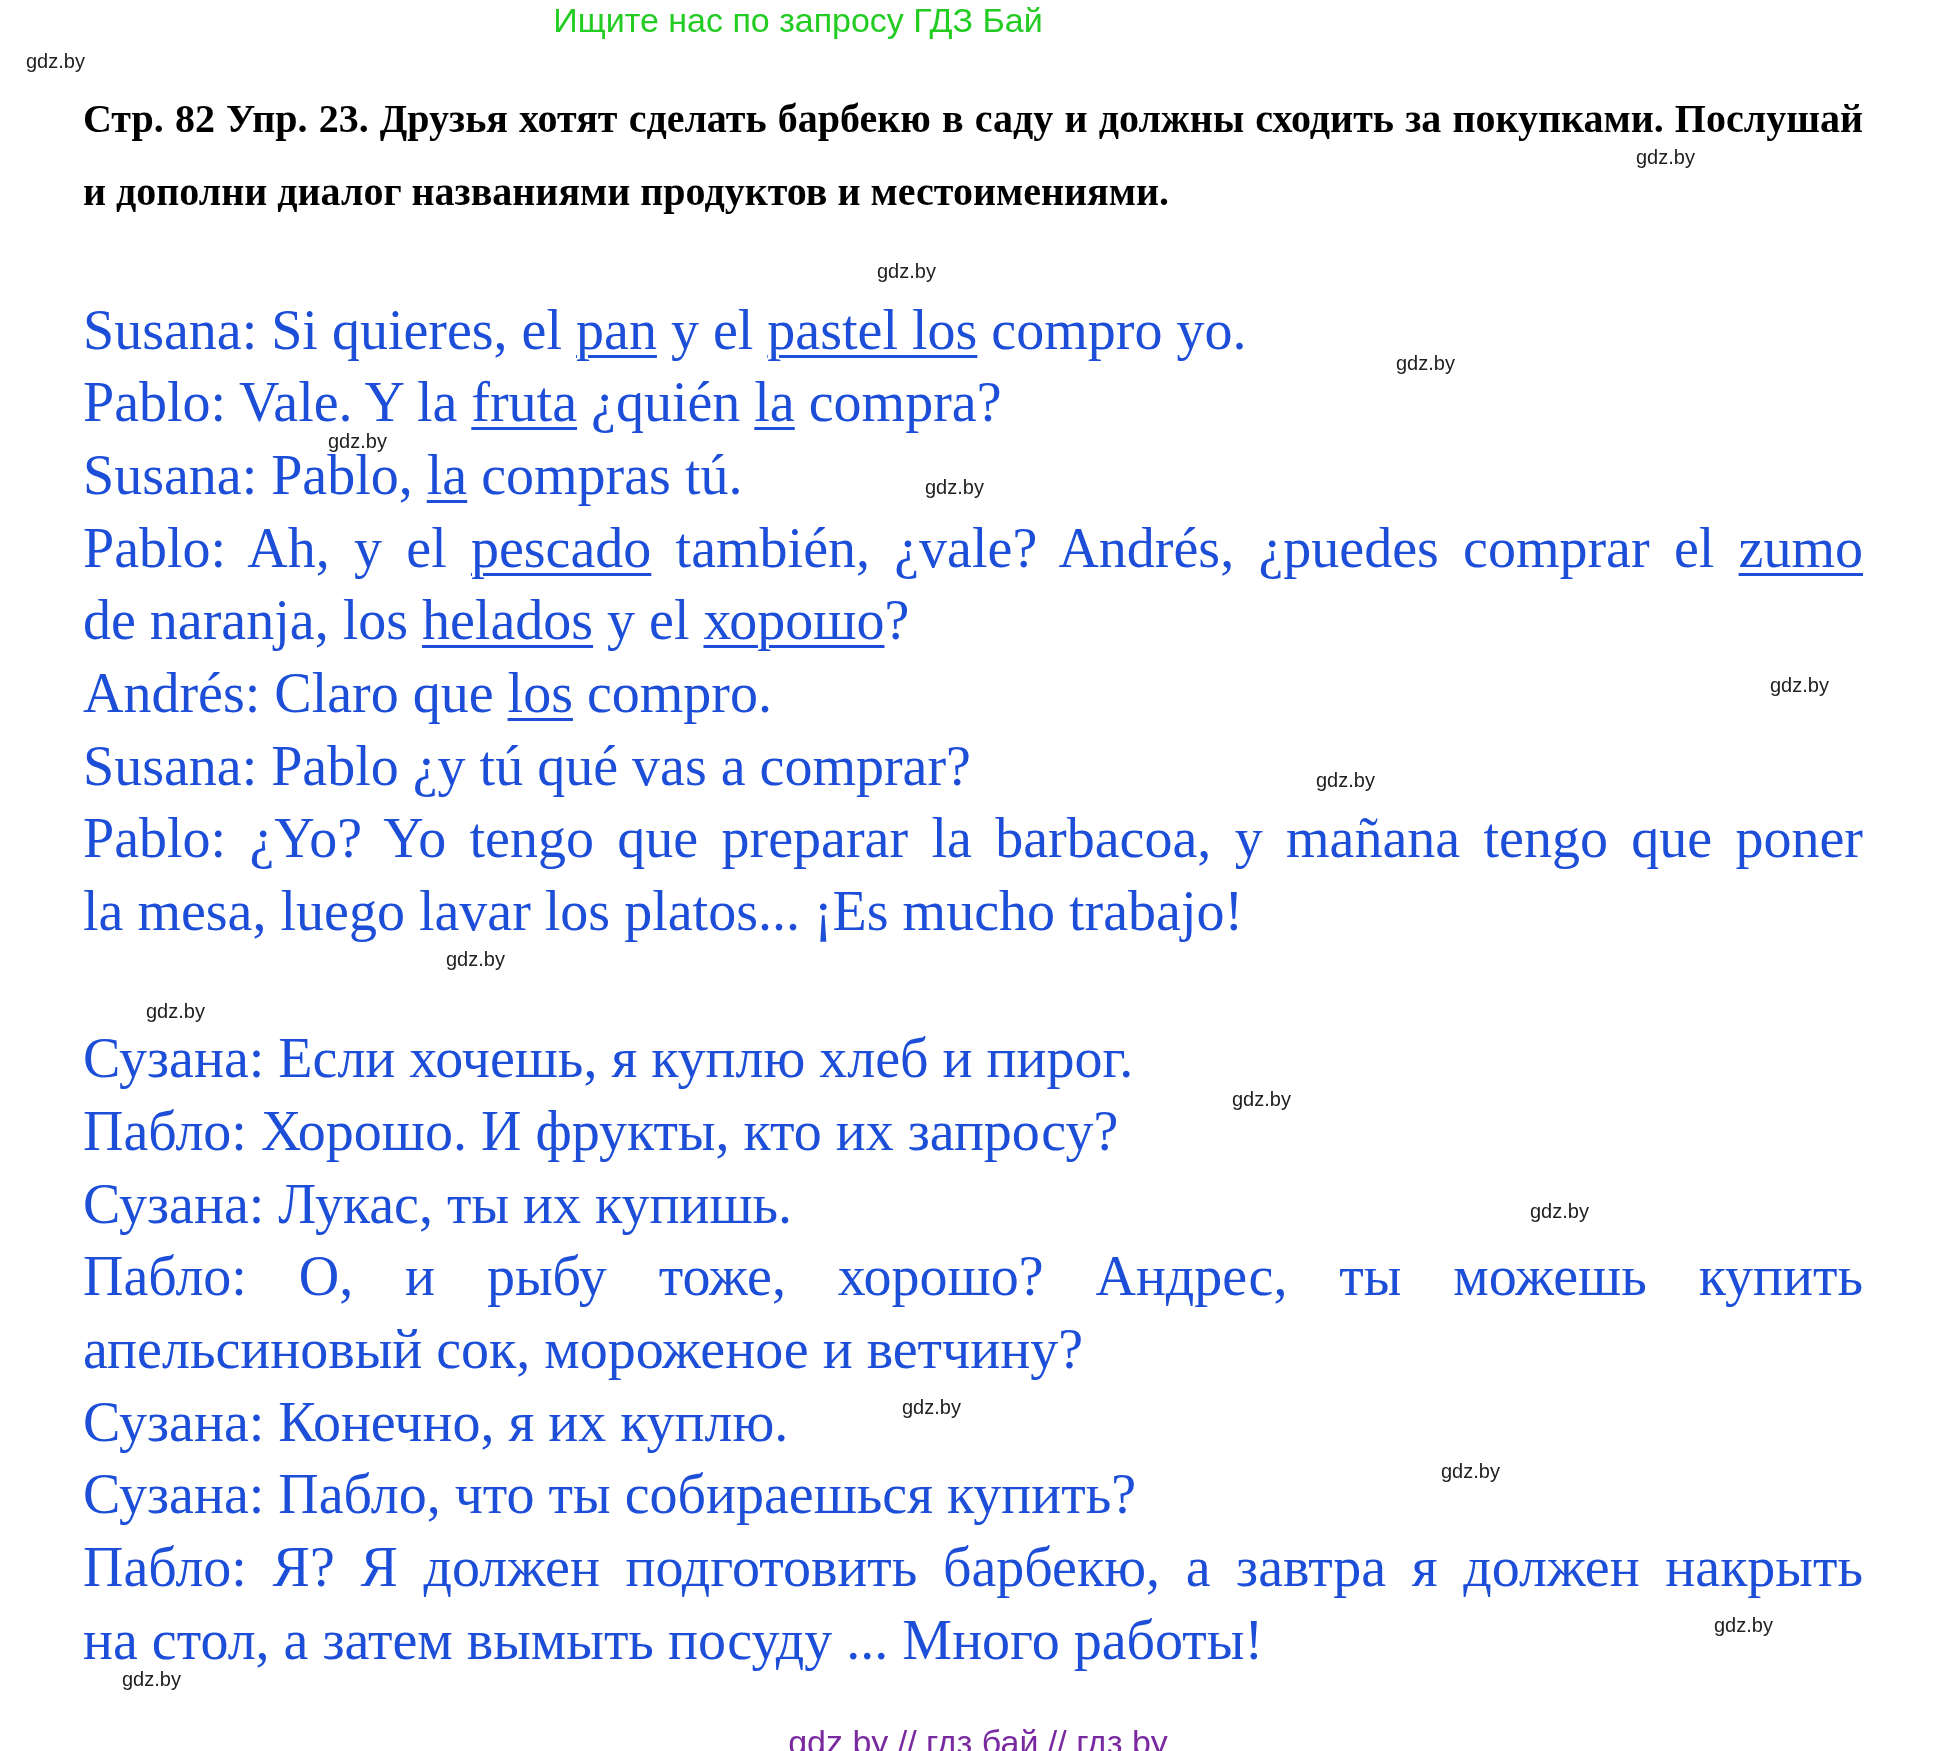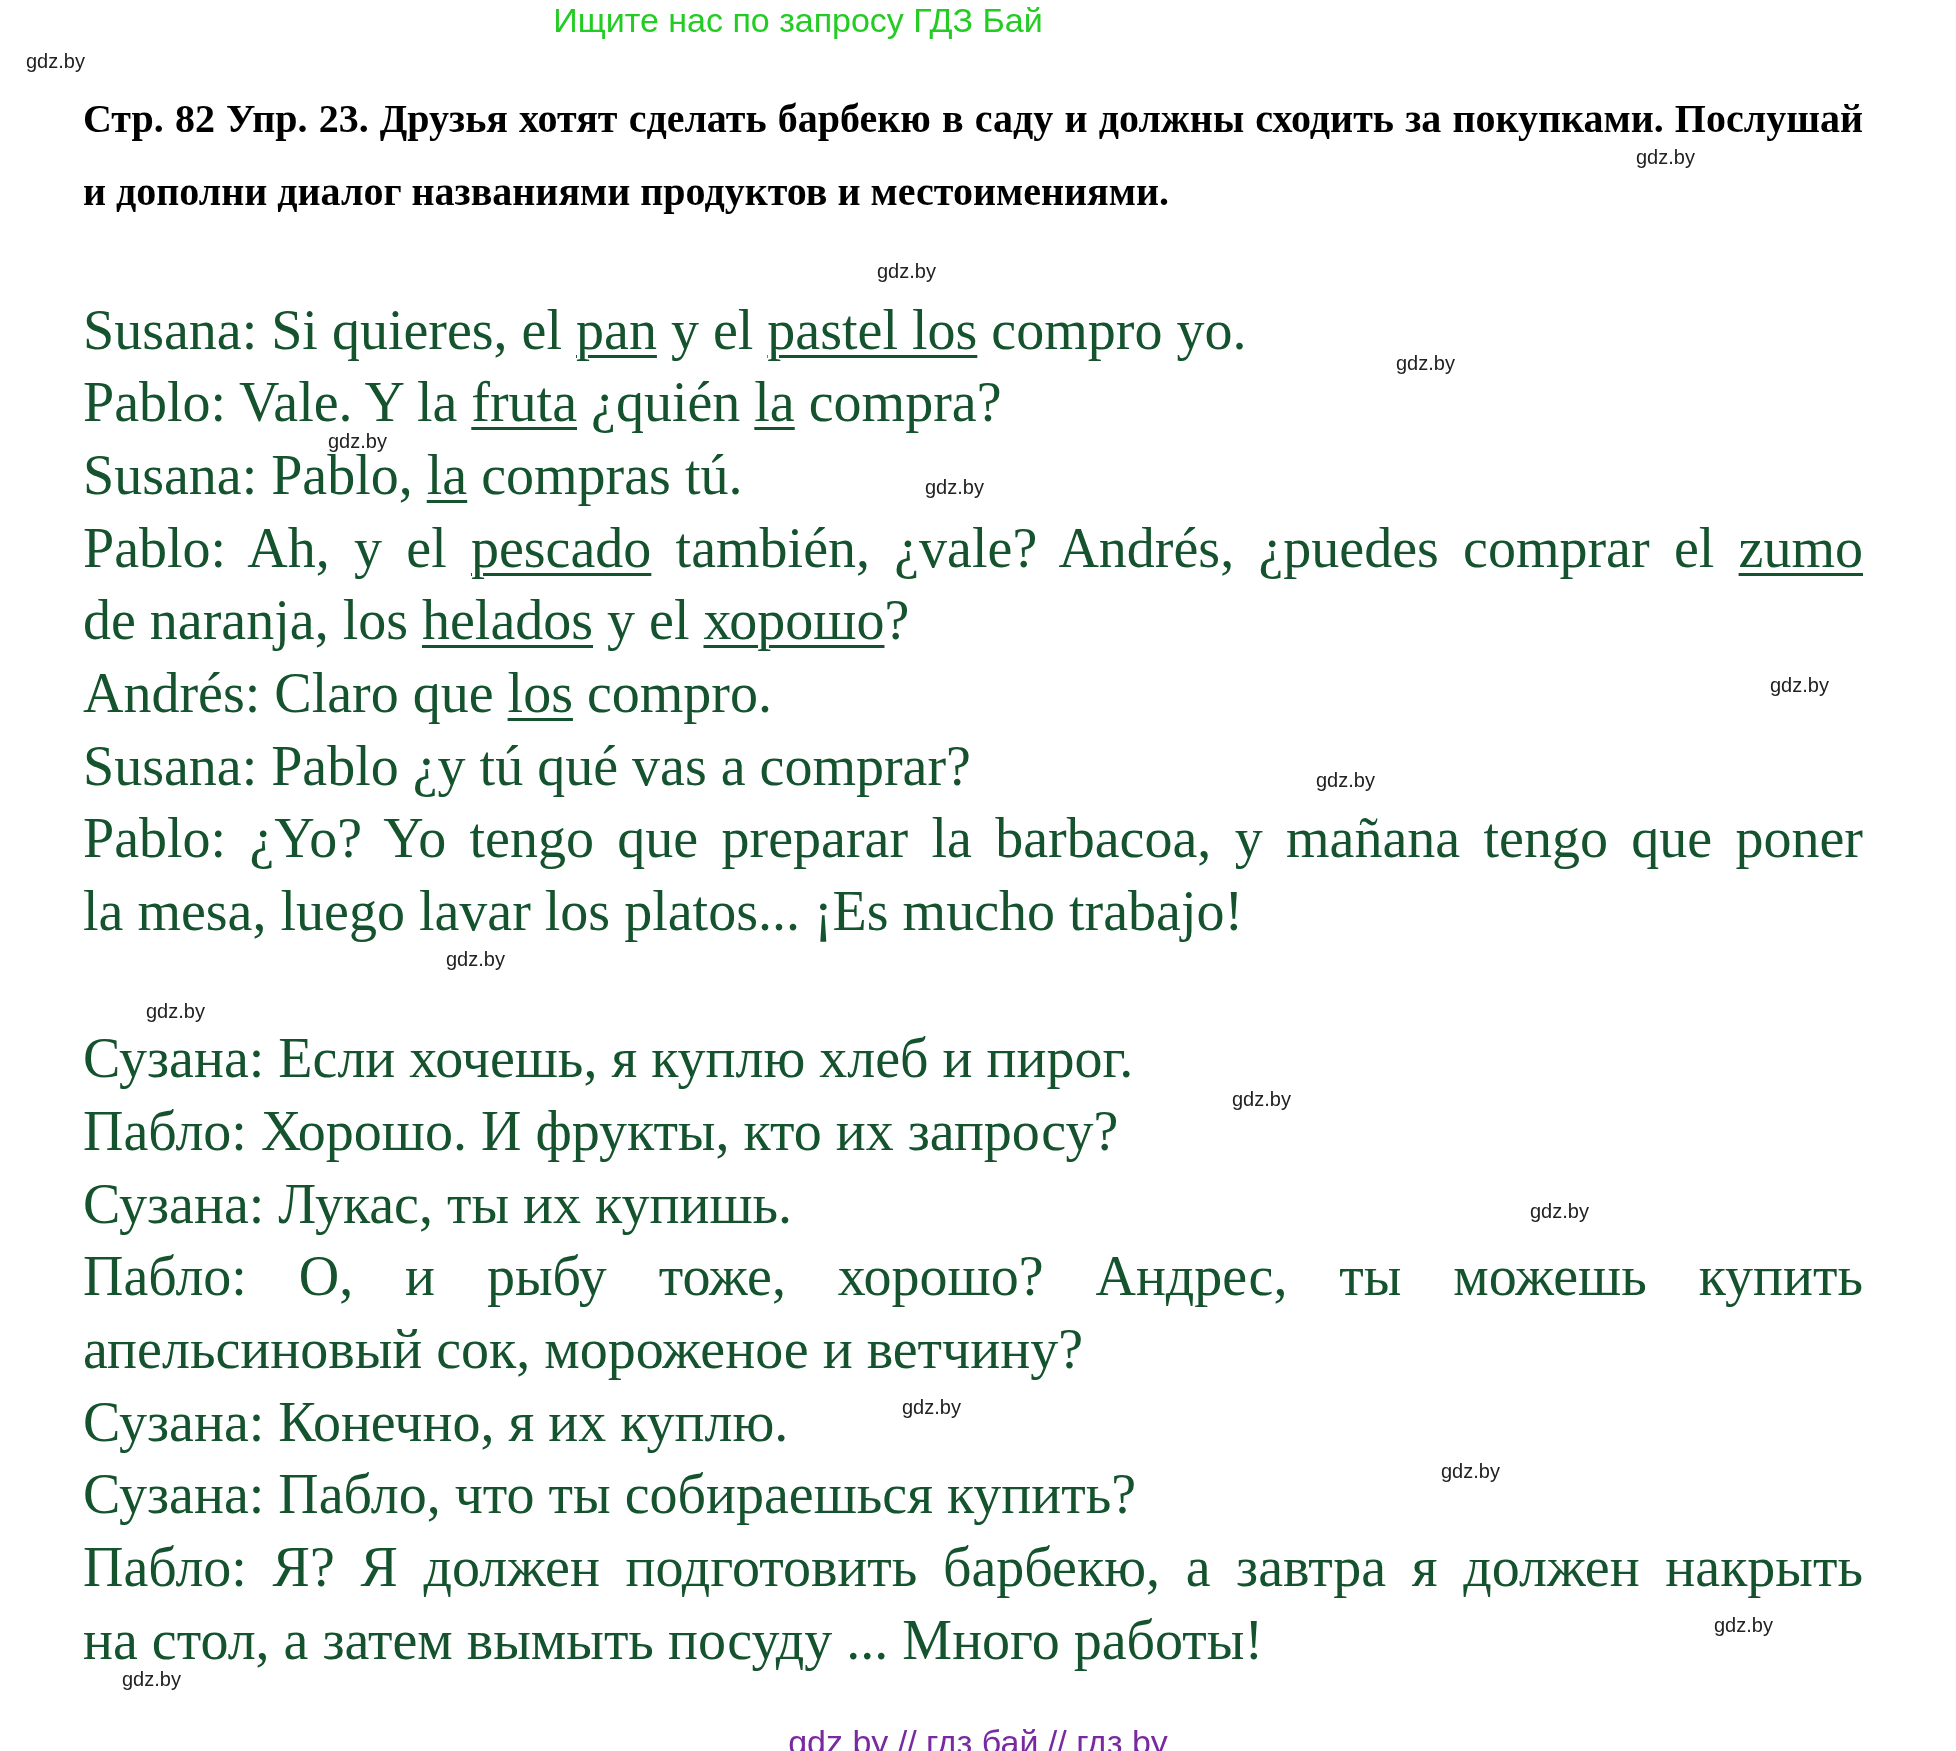--- a/index.html
+++ b/index.html
@@ -6,21 +6,21 @@
   body { width:1956px; height:1751px; position:relative; overflow:hidden; }
   .banner { position:absolute; top:0; left:0; width:1596px; text-align:center;
     font-family:"Liberation Sans", sans-serif; font-size:34px; color:#22cc22; line-height:40px; }
   .footer { position:absolute; top:1722px; left:0; width:1956px; text-align:center;
     font-family:"Liberation Sans", sans-serif; font-size:34px; color:#7a2aa0; line-height:40px; }
   .wm { position:absolute; font-family:"Liberation Sans", sans-serif; font-size:20px; color:#222; line-height:30px; }
   .title { position:absolute; left:83px; top:82px; width:1780px;
     font-family:"Liberation Serif", serif; font-weight:bold; font-size:40px; line-height:73px;
     color:#000; text-align:justify; }
   .line { position:absolute; left:83px; width:1780px; font-family:"Liberation Serif", serif;
-    font-size:56px; line-height:64px; color:#14532d; white-space:nowrap; }
+    font-size:56px; line-height:64px; color:#1d4ed8; white-space:nowrap; }
   .line.justify { text-align:justify; text-align-last:justify; white-space:normal; }
   u { text-decoration:underline; text-decoration-thickness:3px; text-underline-offset:6px; }
 </style>
 </head>
 <body>
 
 <div class="banner">Ищите нас по запросу ГДЗ Бай</div>
 
 <div class="wm" style="left:26px;top:46px">gdz.by</div>
 <div class="wm" style="left:1636px;top:142px">gdz.by</div>

